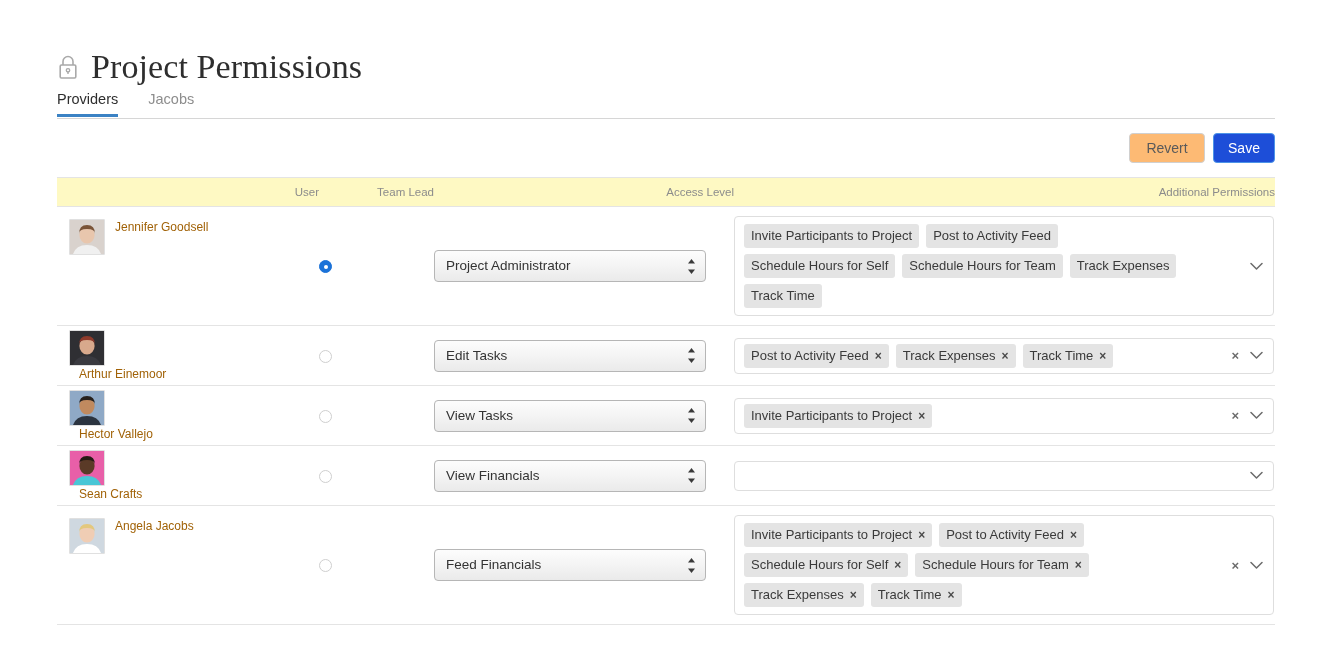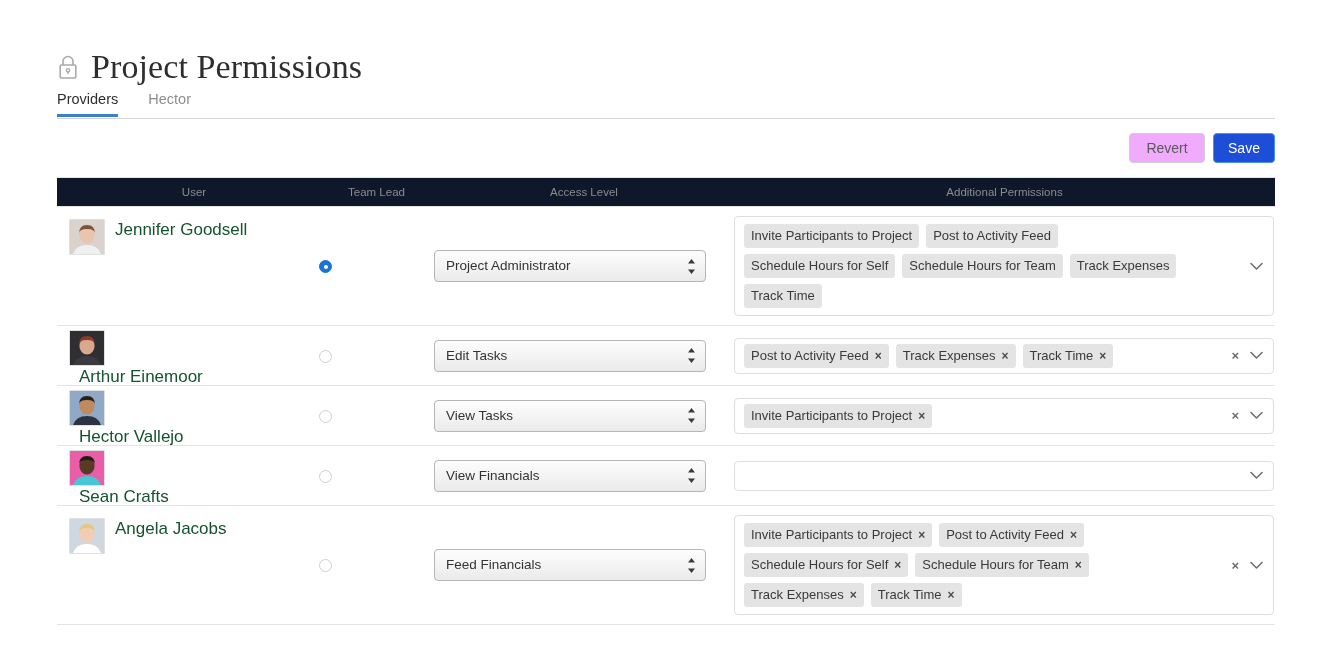--- a/index.html
+++ b/index.html
@@ -97,46 +97,46 @@
     border-radius: 4px;
     cursor: pointer;
     box-sizing: border-box;
     display: inline-flex;
     align-items: center;
     justify-content: center;
     height: 30px;
   }
   .btn-revert {
     width: 76px;
-    background: #f0abfc;
+    background: #fdba74;
     border: 1px solid #d0d0d0;
     color: #5a5a5a;
     margin-right: 8px;
   }
   .btn-save {
     width: 62px;
     background: #1d4ed8;
     border: 1px solid #4d94e8;
     color: #ffffff;
   }
 
   
   .perm-table {
     width: 100%;
     border-collapse: collapse;
     table-layout: fixed;
   }
   .perm-table thead th {
-    background: #0f172a;
+    background: #fef9c3;
     border-top: 1px solid #e4e4e4;
     border-bottom: 1px solid #e4e4e4;
     font-size: 11.5px;
     font-weight: normal;
     color: #8c8c8c;
-    text-align: center;
+    text-align: right;
     padding: 7px 0 7px 0;
     height: 14px;
     vertical-align: middle;
   }
   .perm-table thead th.c-user    { padding-left: 12px; width: 250px; }
   .perm-table thead th.c-lead    { width: 115px; }
   .perm-table thead th.c-access  { width: 300px; margin-left: 16px; }
   .perm-table thead th.c-perms   { width: auto; }
 
   .perm-table tbody td {
@@ -165,22 +165,22 @@
     height: 34px;
     border: 1px solid #e0e0e0;
     background: #dcdcdc;
     flex: none;
     overflow: hidden;
     position: relative;
     border-radius: 1px;
   }
   .avatar svg { display: block; width: 100%; height: 100%; }
   .user-name {
-    font-size: 17px;
-    color: #14532d;
+    font-size: 12px;
+    color: #a16207;
     margin-left: 10px;
     margin-top: 1px;
     white-space: nowrap;
   }
 
   
   .lead-cell { text-align: left; }
   .radio {
     width: 13px;
     height: 13px;
@@ -321,21 +321,21 @@
           <rect x="3.2" y="11" width="15.6" height="13" rx="1.2" fill="none" stroke="#a9a9a9" stroke-width="1.6"></rect>
           <circle cx="11" cy="16.3" r="1.7" fill="none" stroke="#a9a9a9" stroke-width="1.4"></circle>
           <path d="M11 17.6 V20" stroke="#a9a9a9" stroke-width="1.4" fill="none"></path>
         </svg>
       </span>
       <span class="page-title">Project Permissions</span>
     </div>
 
     <div class="tabs">
       <div class="tab active">Providers</div>
-      <div class="tab">Hector</div>
+      <div class="tab">Jacobs</div>
     </div>
 
     <div class="action-bar">
       <div class="btn btn-revert">Revert</div>
       <div class="btn btn-save">Save</div>
     </div>
 
     <table class="perm-table">
       <thead>
         <tr>

